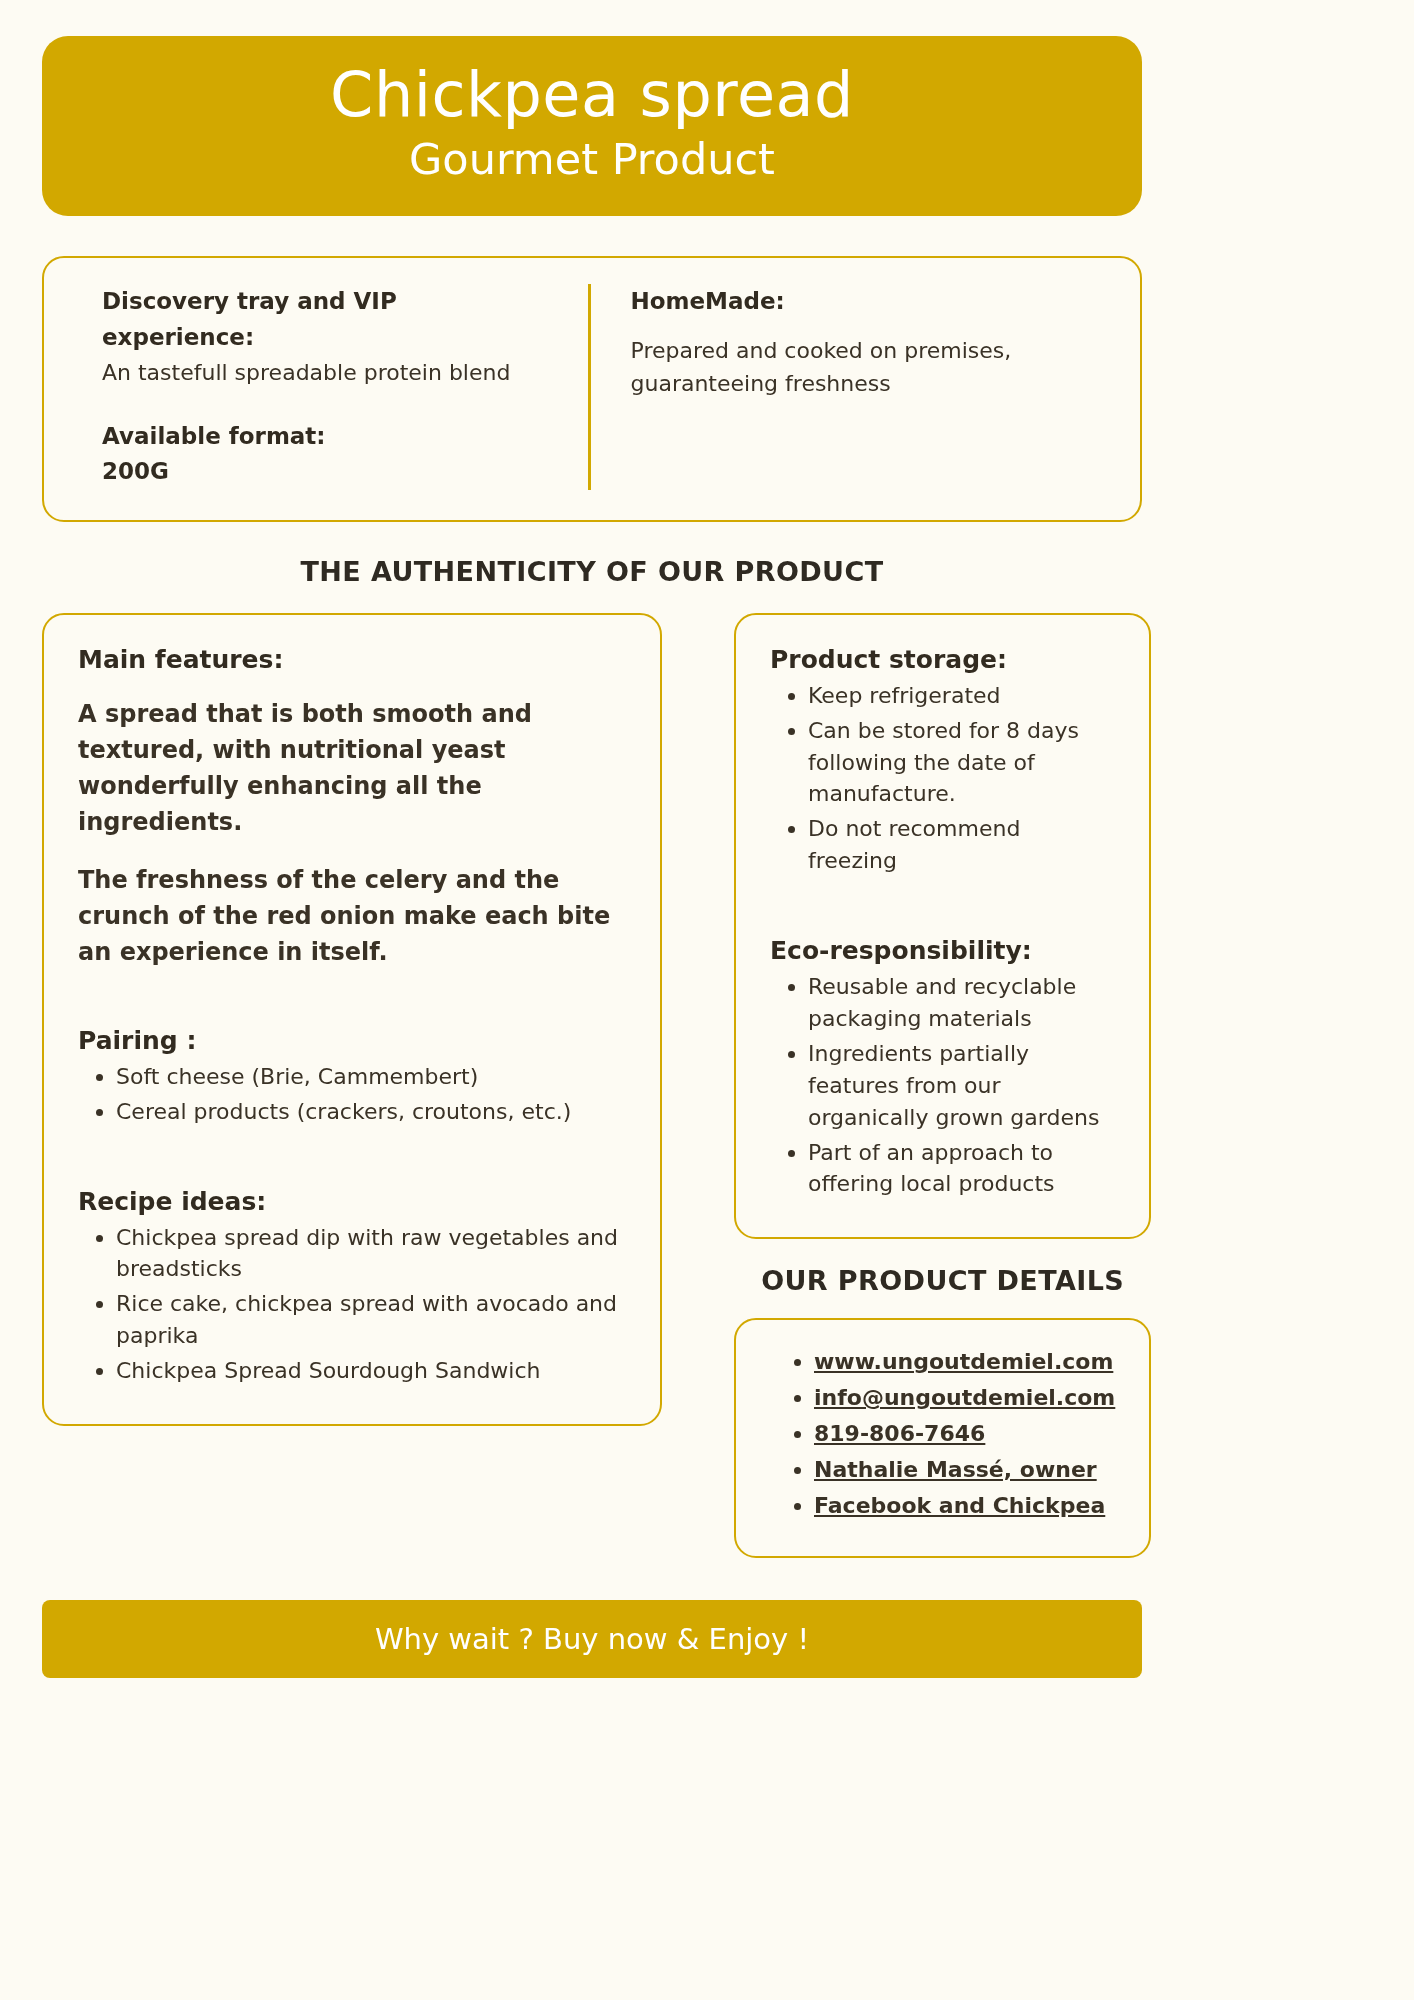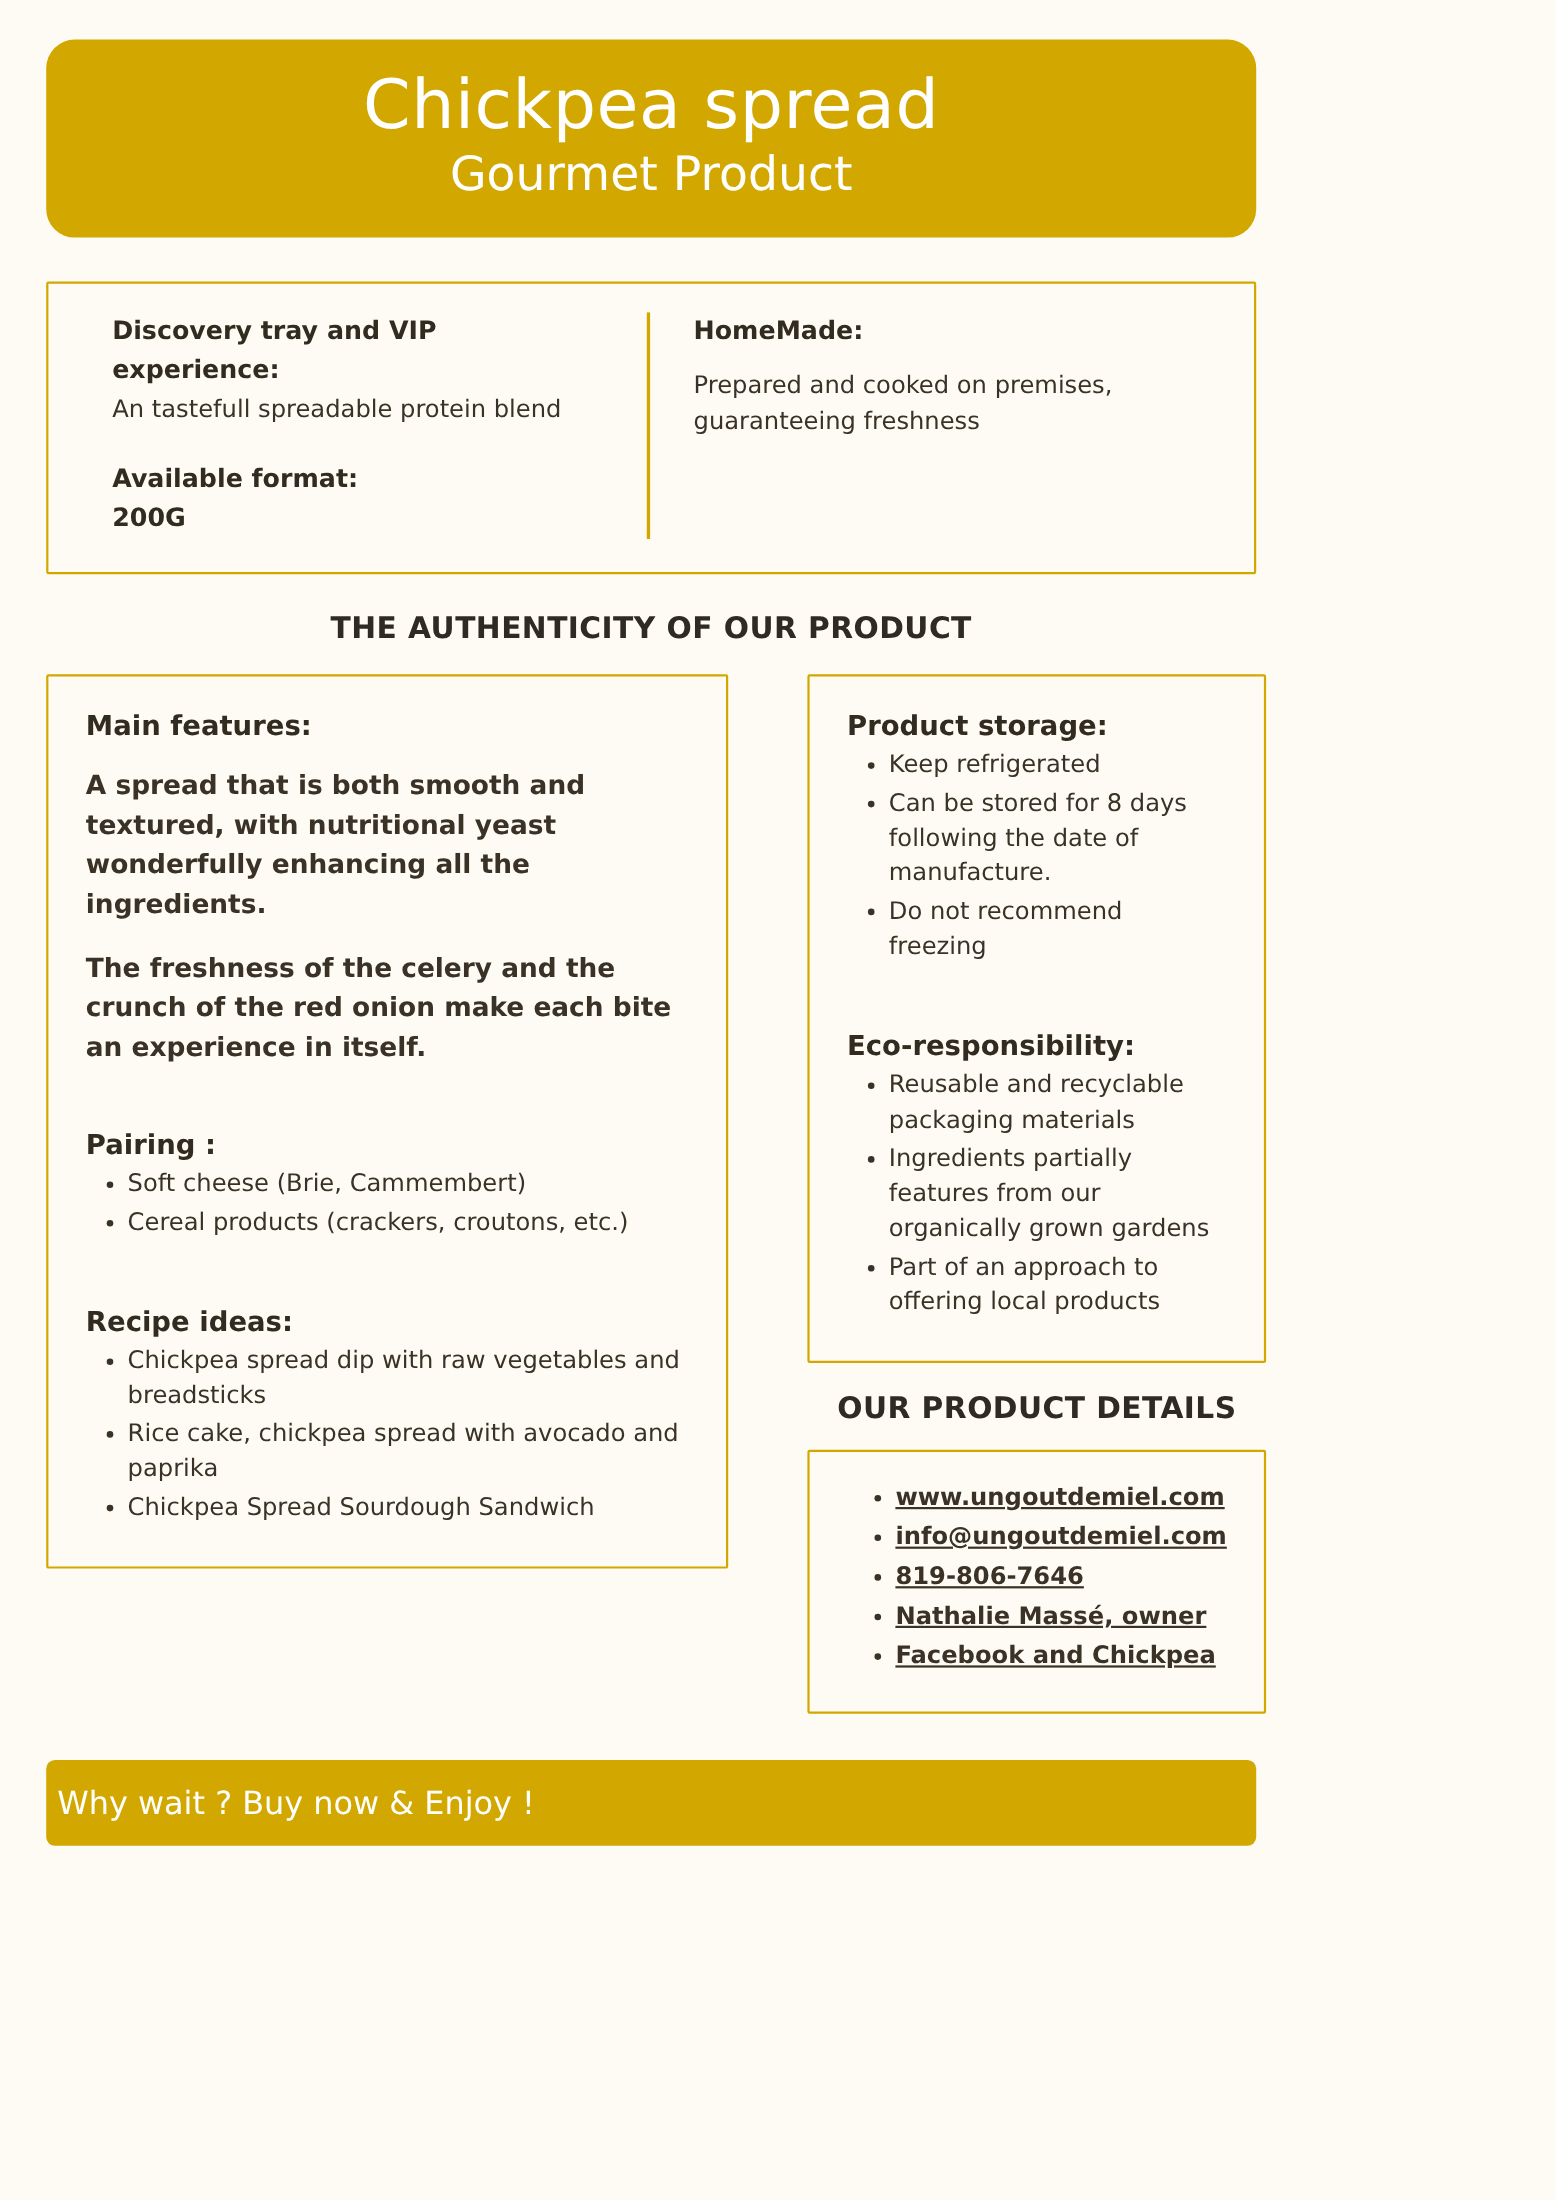--- a/index.html
+++ b/index.html
@@ -40,21 +40,21 @@
     color: #ffffff;
     font-size: 43px;
     font-weight: 400;
     margin-top: 10px;
     line-height: 1.05;
   }
 
   
   .card {
     border: 2px solid #d2a800;
-    border-radius: 2px;
+    border-radius: 22px;
     background: #fdfbf3;
   }
 
   
   .top-card {
     display: flex;
     padding: 26px 30px 30px 30px;
     margin-bottom: 34px;
   }
   .top-col {
@@ -151,21 +151,21 @@
     text-decoration: underline;
     cursor: pointer;
     font-weight: bold;
   }
 
   
   .footer-banner {
     margin-top: 42px;
     background: #d2a800;
     border-radius: 8px;
-    text-align: left;
+    text-align: center;
     padding: 22px 10px;
   }
   .footer-text {
     color: #ffffff;
     font-size: 29px;
     font-weight: 400;
   }
 </style>
 </head>
 <body>

